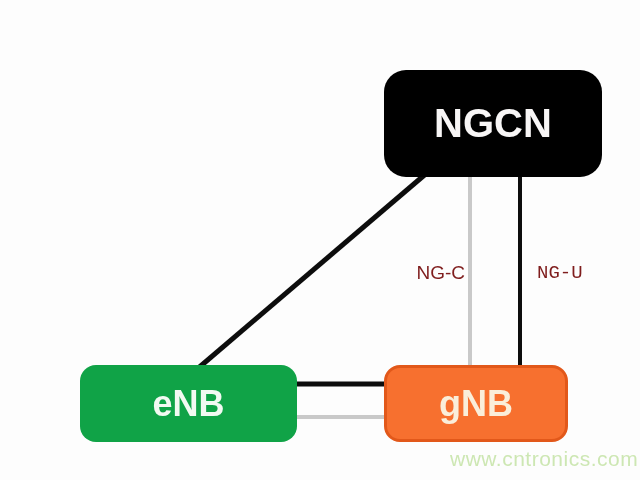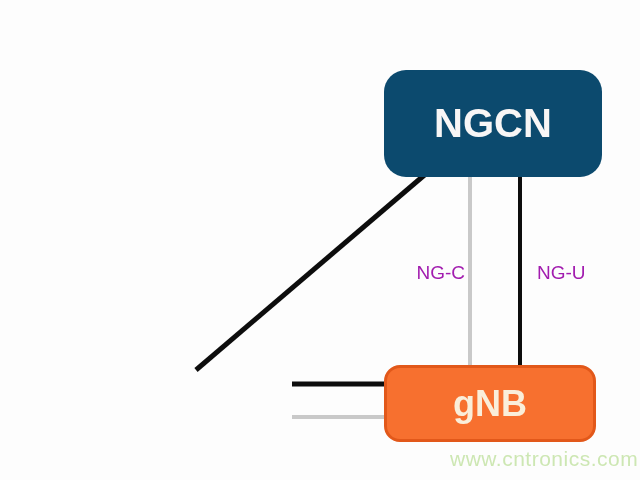--- a/index.html
+++ b/index.html
@@ -35,30 +35,30 @@
     position: absolute;
     display: flex;
     align-items: center;
     justify-content: center;
     font-weight: 700;
     color: #f8f6f6;
   }
   .node-epc  { left: 80px;  top: 68px;  width: 218px; height: 104px; border-radius: 22px; font-size: 40px; }
   .node-ngcn { left: 384px; top: 70px;  width: 218px; height: 107px; border-radius: 22px; font-size: 40px; }
   .node-enb  { left: 80px;  top: 365px; width: 217px; height: 77px;  border-radius: 16px; font-size: 36px; color:#f2faf2; }
-  .node-gnb  { left: 384px; top: 365px; width: 212px; height: 77px;  border-radius: 16px; font-size: 36px;
+  .node-gnb  { left: 384px; top: 365px; width: 184px; height: 77px;  border-radius: 16px; font-size: 36px;
                border: 3px solid #e2581a; box-sizing: border-box; color:#faeeda; }
 
   .iface-label {
     position: absolute;
     font-size: 19px;
-    color: #a21caf;
+    color: #7f1d1d;
   }
   .label-ngc { left: 415px; top: 262px; width: 50px; text-align: right; }
-  .label-ngu { left: 537px; top: 262px; width: 60px; text-align: left; }
+  .label-ngu { left: 537px; top: 262px; width: 60px; text-align: left; font-family: Liberation Mono, monospace; }
 
   .watermark {
     position: absolute;
     left: 450px;
     top: 447px;
     font-size: 21px;
     color: #cde7b3;
     letter-spacing: 0.5px;
   }
 </style>
@@ -70,24 +70,27 @@
 
   <svg class="edges" viewBox="0 0 640 480">
     <line x1="428" y1="172" x2="196" y2="370" stroke-width="5" stroke="#0d0d0d"></line>
     <line x1="470" y1="170" x2="470" y2="370" stroke-width="4" stroke="#c9c9c9"></line>
     <line x1="520" y1="170" x2="520" y2="370" stroke-width="4" stroke="#0d0d0d"></line>
     <line x1="292" y1="384" x2="390" y2="384" stroke-width="5" stroke="#0d0d0d"></line>
     <line x1="292" y1="417" x2="390" y2="417" stroke-width="4" stroke="#c9c9c9"></line>
   </svg>
 
 
-  <div class="node node-ngcn" style="background: #0c4a6e;">
+  <div class="node node-ngcn" style="background: #000000;">
     <span>NGCN</span>
   </div>
 
+  <div class="node node-enb" style="background: rgb(16, 163, 71);">
+    <span>eNB</span>
+  </div>
 
   <div class="node node-gnb" style="background: rgb(247, 112, 47);">
     <span>gNB</span>
   </div>
 
   <div class="iface-label label-ngc">NG-C</div>
 
   <div class="iface-label label-ngu">NG-U</div>
 
   <div class="watermark">www.cntronics.com</div>

